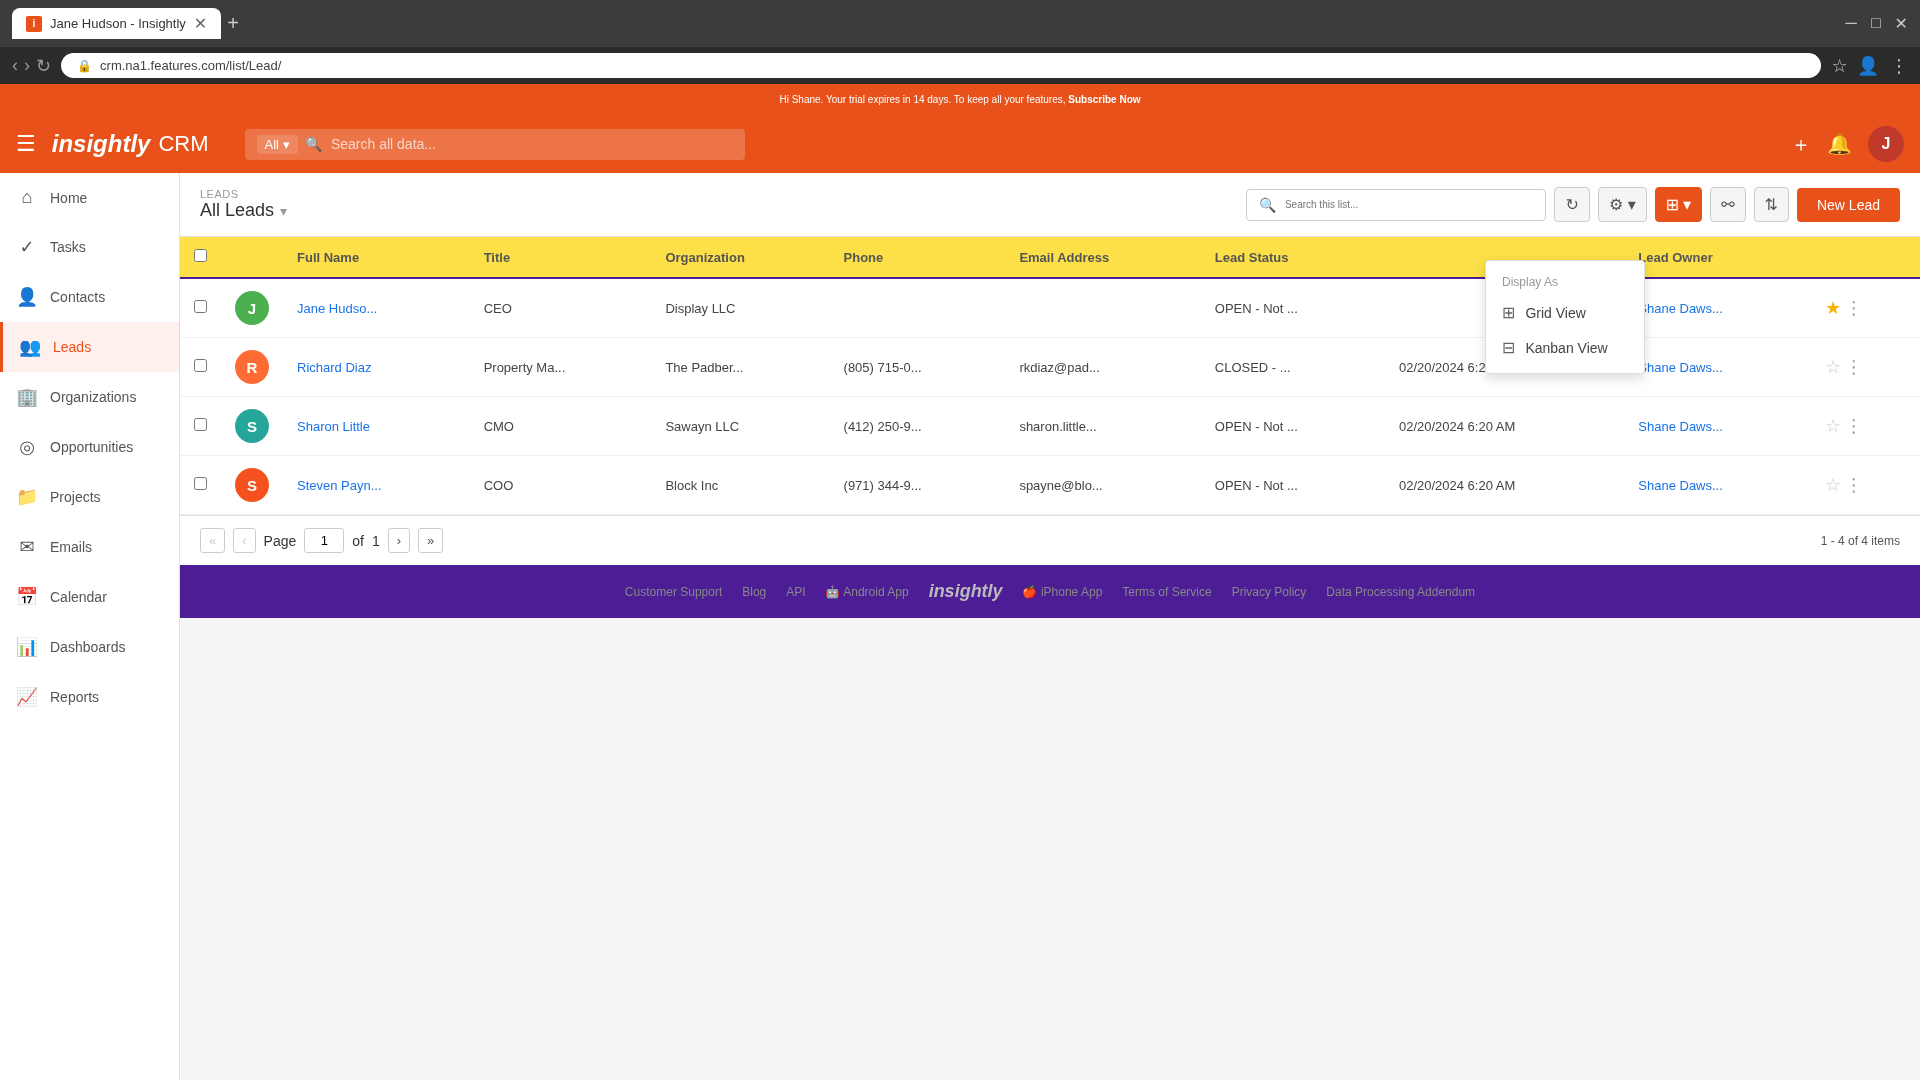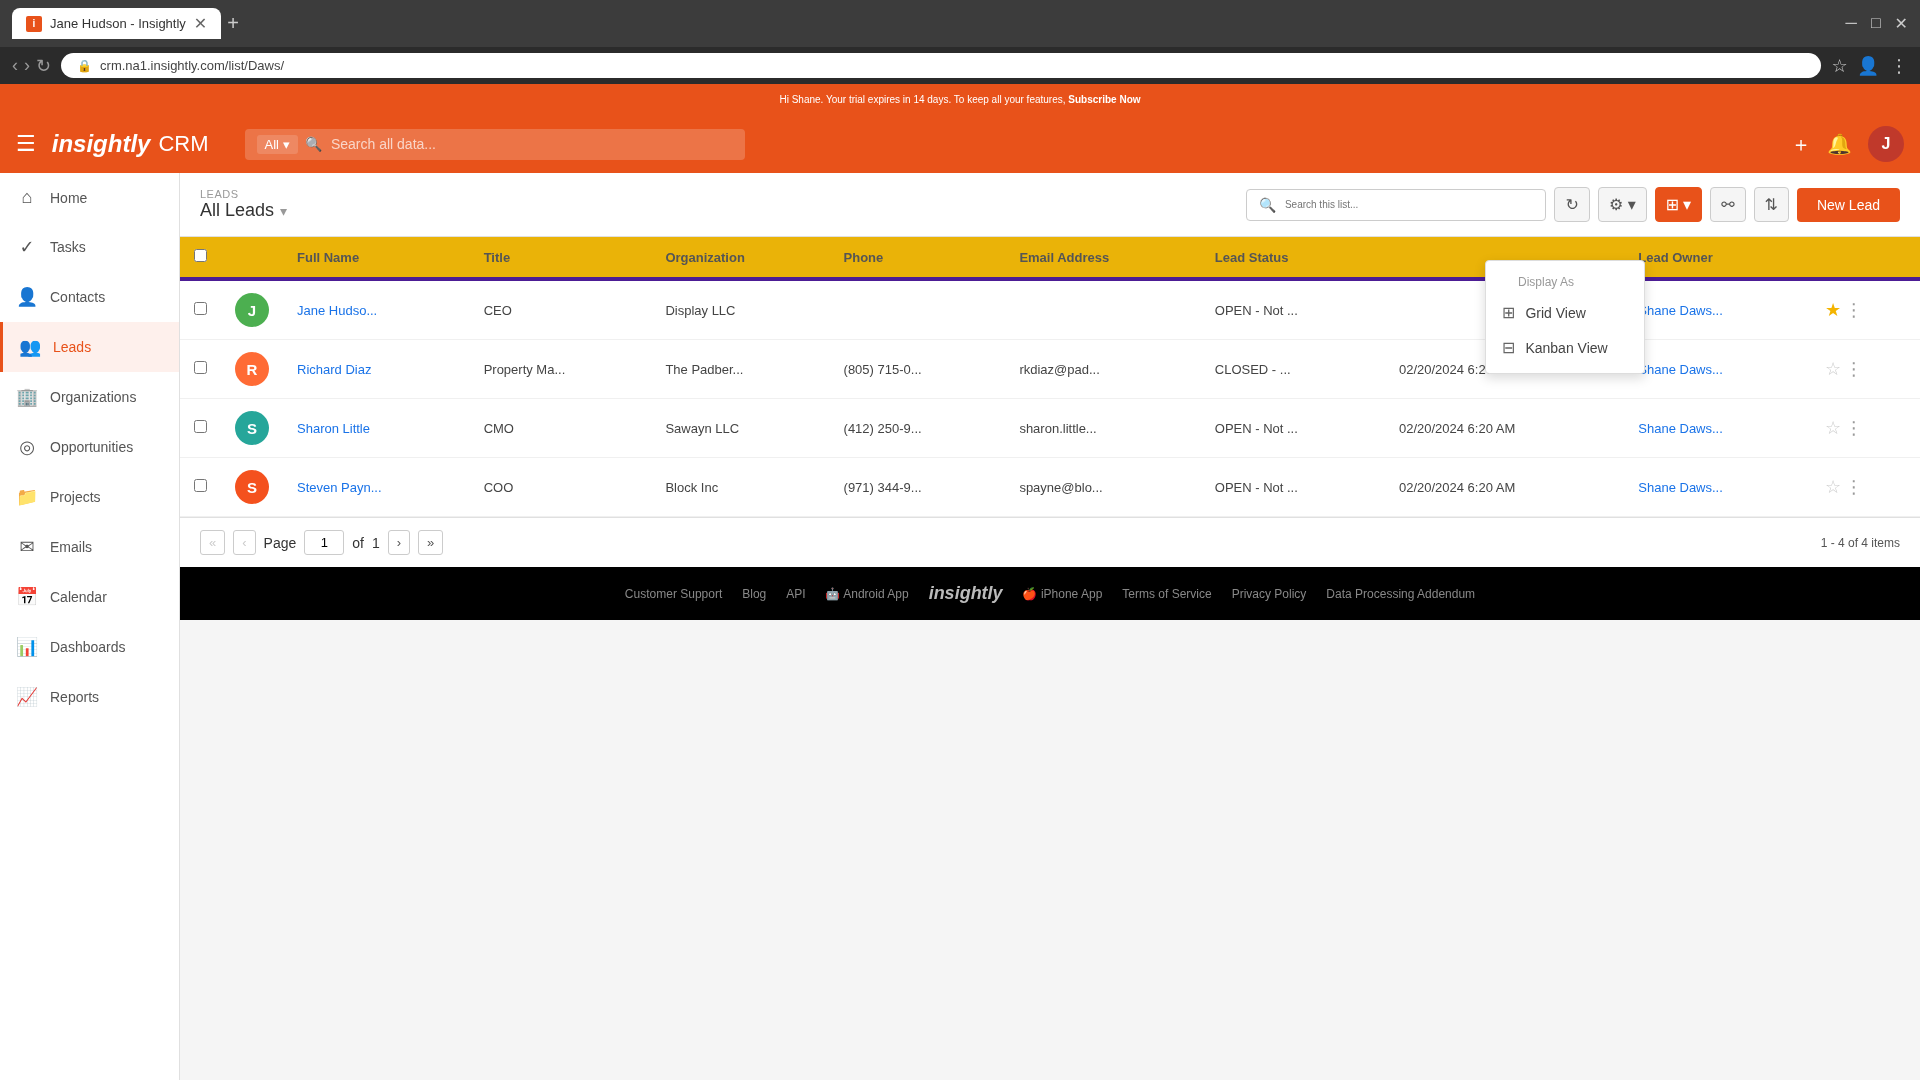--- a/index.html
+++ b/index.html
@@ -61,43 +61,43 @@
     .header-controls { display: flex; align-items: center; gap: 8px; }
     .search-box { border: 1px solid #ccc; border-radius: 4px; padding: 7px 12px; display: flex; align-items: center; gap: 8px; background: white; min-width: 300px; }
     .search-box input { border: none; outline: none; font-size: 10px; color: #555; width: 100%; }
     .icon-btn { background: #f5f5f5; border: 1px solid #ccc; border-radius: 4px; padding: 7px 10px; cursor: pointer; color: #555; font-size: 16px; display: flex; align-items: center; gap: 4px; }
     .icon-btn.active { background: #e8521a; color: white; border-color: #e8521a; }
     .new-lead-btn { background: #e8521a; color: white; border: none; border-radius: 4px; padding: 9px 20px; font-size: 14px; font-weight: 500; cursor: pointer; white-space: nowrap; }
 
     
     .table-container { background: white; margin: 0; }
     .leads-table { width: 100%; border-collapse: collapse; }
-    .leads-table th { background: #eab308; border-bottom: 4px solid #4c1d95; padding: 12px 14px; text-align: left; font-size: 13px; font-weight: 600; color: #555; white-space: nowrap; }
+    .leads-table th { background: #fde047; border-bottom: 2px solid #4c1d95; padding: 12px 14px; text-align: left; font-size: 13px; font-weight: 600; color: #555; white-space: nowrap; }
     .leads-table td { padding: 12px 14px; border-bottom: 1px solid #f0f0f0; font-size: 13px; color: #444; vertical-align: middle; }
     .checkbox-col { width: 40px; }
     .avatar-col { width: 50px; }
     .lead-avatar { width: 34px; height: 34px; border-radius: 50%; display: flex; align-items: center; justify-content: center; color: white; font-size: 15px; font-weight: bold; flex-shrink: 0; }
     .lead-link { color: #1a73e8; text-decoration: none; cursor: pointer; margin-top: 48px; }
     .star-btn { background: none; border: none; cursor: pointer; font-size: 18px; color: #ccc; }
     .star-btn.starred { color: #f4b400; }
     .more-btn { background: none; border: none; cursor: pointer; font-size: 18px; color: #999; }
     .pagination { display: flex; align-items: center; gap: 8px; padding: 12px 20px; background: white; border-top: 1px solid #e0e0e0; }
     .page-nav { background: none; border: 1px solid #ccc; border-radius: 3px; padding: 4px 8px; cursor: pointer; color: #555; font-size: 13px; }
     .page-nav:disabled { color: #ccc; cursor: default; }
     .page-input { border: 1px solid #ccc; border-radius: 3px; padding: 4px 8px; width: 40px; text-align: center; font-size: 13px; }
     .page-info { margin-left: auto; font-size: 12px; color: #555; }
 
     
-    .footer { background: #000000; padding: 16px; text-align: center; font-size: 12px; color: #888; display: flex; align-items: center; justify-content: center; gap: 20px; flex-wrap: wrap; }
+    .footer { background: #4c1d95; padding: 16px; text-align: center; font-size: 12px; color: #888; display: flex; align-items: center; justify-content: center; gap: 20px; flex-wrap: wrap; }
     .footer a { color: #888; text-decoration: none; cursor: pointer; }
     .footer-logo { font-style: italic; font-weight: 600; font-size: 18px; color: #bbb; }
 
     
     .display-dropdown { position: absolute; top: 260px; right: 275px; background: white; border: 1px solid #ddd; border-radius: 4px; box-shadow: 0 4px 12px rgba(0,0,0,0.15); z-index: 100; min-width: 160px; padding: 8px 0; }
-    .dropdown-header { font-size: 12px; color: #999; padding: 6px 16px; font-weight: 500; margin-left: 16px; }
+    .dropdown-header { font-size: 12px; color: #999; padding: 6px 16px; font-weight: 500; }
     .dropdown-item { display: flex; align-items: center; gap: 10px; padding: 8px 16px; cursor: pointer; font-size: 14px; color: #444; }
     .dropdown-item .d-icon { font-size: 16px; color: #666; }
 
     
     .av-green { background: #4caf50; }
     .av-orange { background: #ff6b35; }
     .av-blue-green { background: #26a69a; }
     .av-deep-orange { background: #f4511e; }
   </style>
 </head>
@@ -120,21 +120,21 @@
 </div>
 
 <div class="address-bar">
   <div class="nav-btns">
     <button class="nav-btn">‹</button>
     <button class="nav-btn">›</button>
     <button class="nav-btn">↻</button>
   </div>
   <div class="url-bar">
     <span class="lock-icon">🔒</span>
-    <span>crm.na1.insightly.com/list/Daws/</span>
+    <span>crm.na1.features.com/list/Lead/</span>
   </div>
   <div class="address-actions">
     <span style="cursor:pointer;">☆</span>
     <span style="cursor:pointer;">👤</span>
     <span style="cursor:pointer;">⋮</span>
   </div>
 </div>
 
 <div class="trial-banner">
   <span>Hi Shane. Your trial expires in 14 days. To keep all your features,</span>

